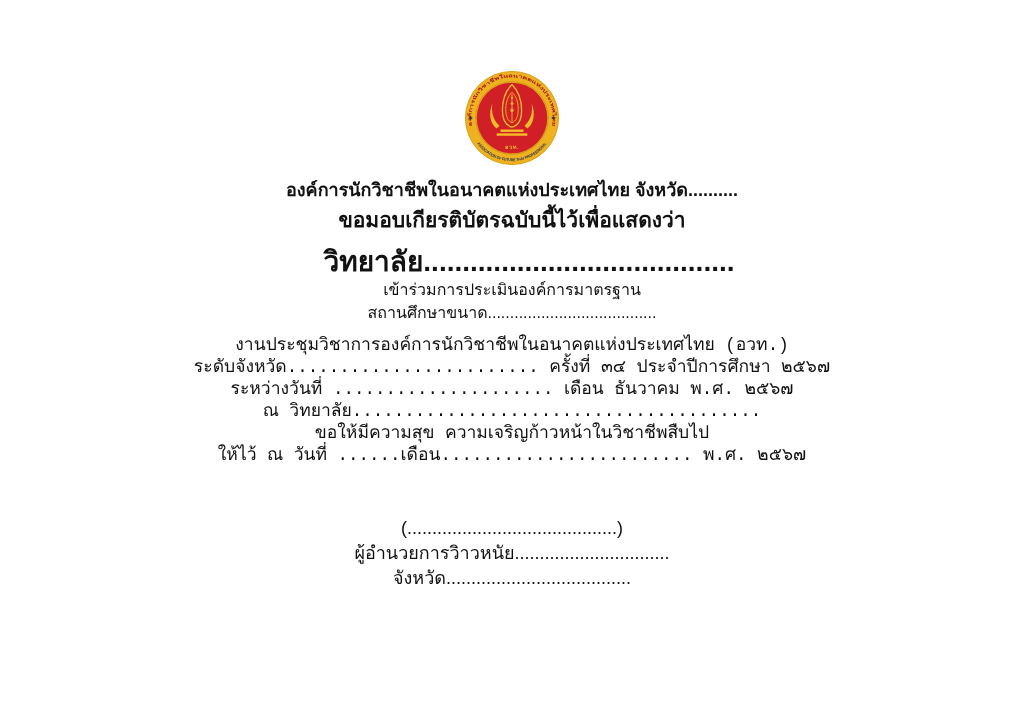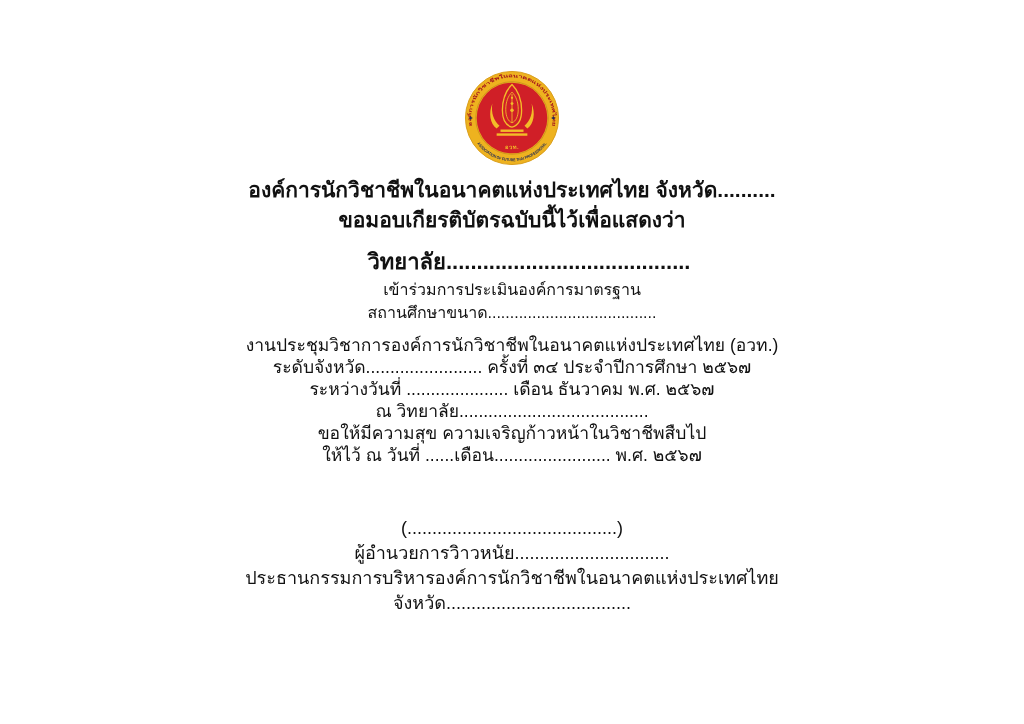--- a/index.html
+++ b/index.html
@@ -10,35 +10,35 @@
     background:#ffffff;
     font-family:"Liberation Sans","DejaVu Sans",sans-serif;
     color:#111111;
     text-align:center;
     overflow:hidden;
   }
   .logo-wrap { padding-top:70px; }
   .logo-wrap svg { display:block; margin:0 auto; }
   .title {
     margin-top:8px;
-    font-size:21px; font-weight:bold;
+    font-size:18px; font-weight:bold;
     line-height:32px;
   }
   .subtitle {
     font-size:21px; font-weight:600;
     line-height:28px;
   }
   .college {
     margin-top:12px;
-    font-size:22px; font-weight:bold;
+    font-size:28px; font-weight:bold;
     line-height:32px;
     padding-left:34px;
   }
   .mid-line { font-size:16px; line-height:23px; font-weight:500; }
-  .body-block { margin-top:10px; }
+  .body-block { margin-top:10px;font-family:Liberation Mono, monospace; }
   .body-line { font-size:17.5px; line-height:22px; font-weight:500; }
   .sign-block { margin-top:50px; }
   .sign-line { font-size:18px; line-height:25px; font-weight:500; }
 </style>
 </head>
 <body>
 
 <div class="page">
 
   <div class="logo-wrap">
@@ -94,17 +94,16 @@
     <div class="body-line">ระดับจังหวัด........................ ครั้งที่ ๓๔ ประจำปีการศึกษา ๒๕๖๗</div>
     <div class="body-line">ระหว่างวันที่ ..................... เดือน ธันวาคม พ.ศ. ๒๕๖๗</div>
     <div class="body-line">ณ วิทยาลัย.......................................</div>
     <div class="body-line">ขอให้มีความสุข ความเจริญก้าวหน้าในวิชาชีพสืบไป</div>
     <div class="body-line">ให้ไว้ ณ วันที่ ......เดือน........................ พ.ศ. ๒๕๖๗</div>
   </div>
 
   <div class="sign-block">
     <div class="sign-line">(..........................................)</div>
     <div class="sign-line">ผู้อำนวยการวิาวหนัย...............................</div>
-    <div class="sign-line">ประธานกรรมการบริหารองค์การนักวิชาชีพในอนาคตแห่งประเทศไทย</div>
     <div class="sign-line">จังหวัด.....................................</div>
   </div>
 
 </div>
 
 </body></html>

